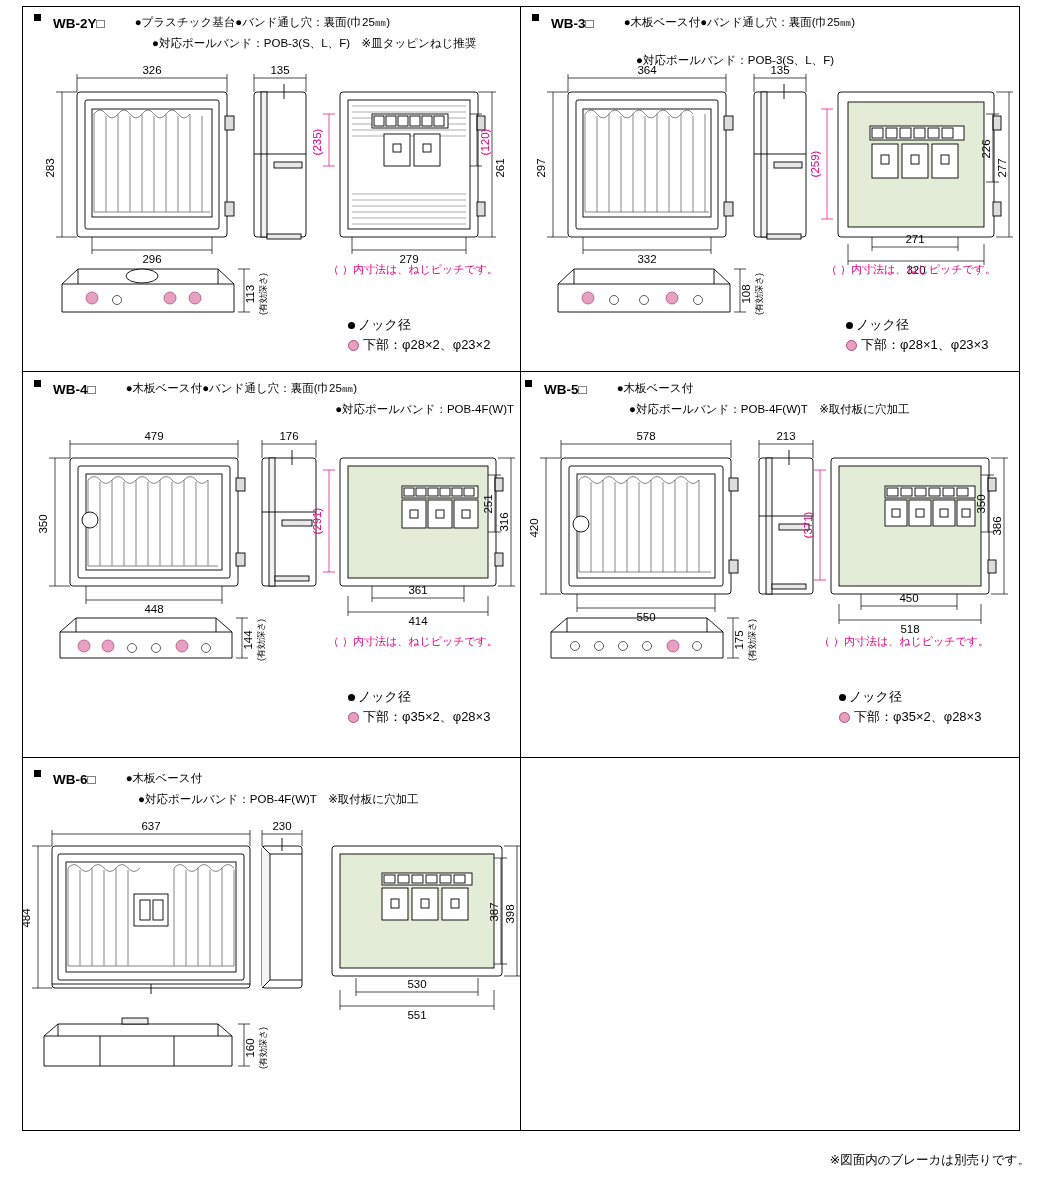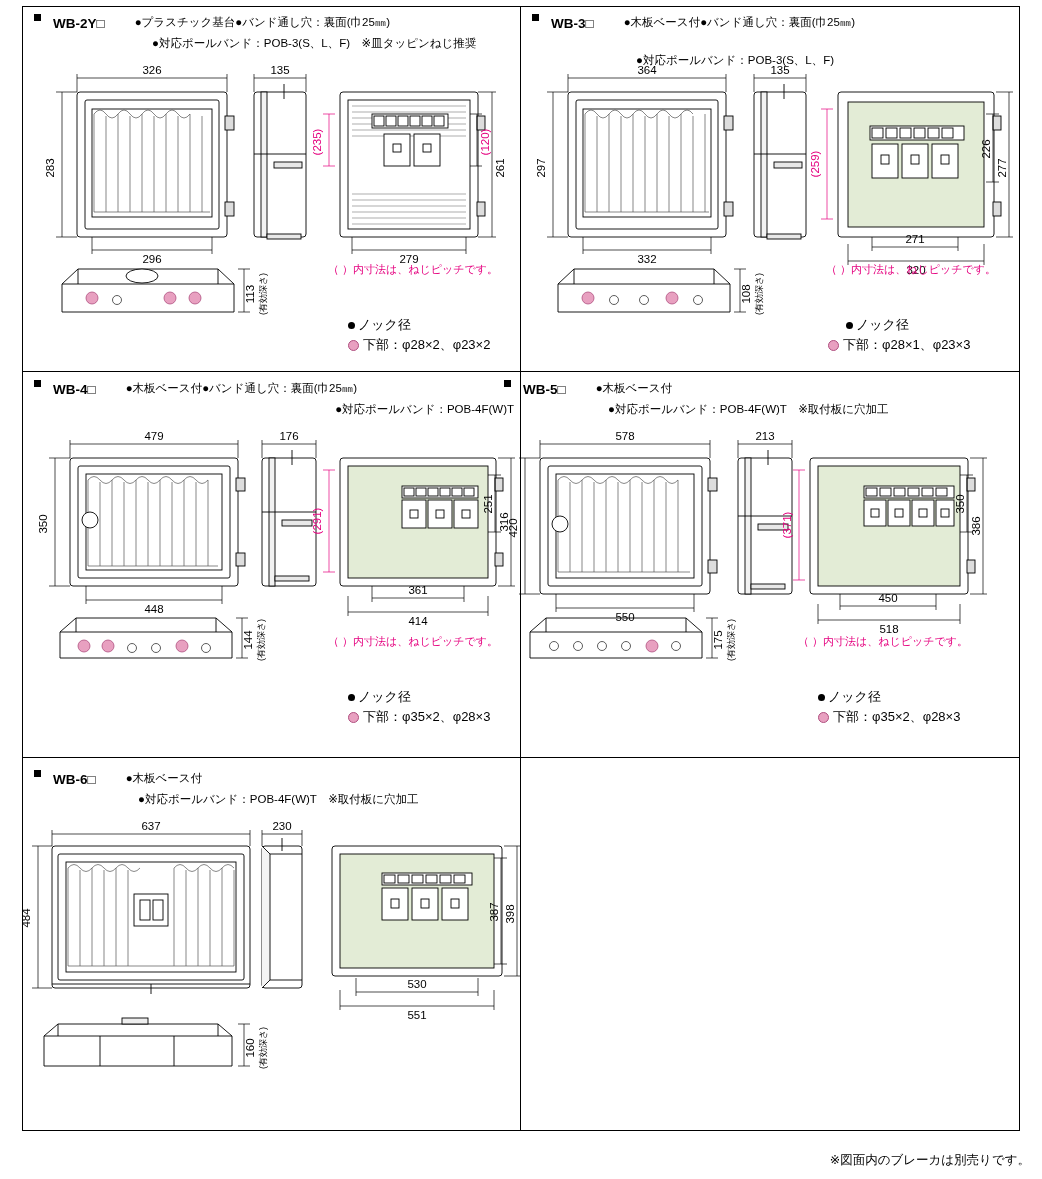--- a/index.html
+++ b/index.html
@@ -285,21 +285,21 @@
       <text class="lbl" x="470" y="95" text-anchor="middle" transform="rotate(-90 470 95)">226</text>
       <text class="lblp" x="299" y="110" text-anchor="middle" transform="rotate(-90 299 110)">(259)</text>
       <text class="lbl" x="230" y="240" text-anchor="middle" transform="rotate(-90 230 240)">108</text>
       <text class="lbl-v" x="242" y="240" text-anchor="middle" transform="rotate(-90 242 240)">(有効深さ)</text>
     </svg>
 
     <div class="note-pink" style="position:absolute;left:306px;top:256px;">（ ）内寸法は、ねじピッチです。</div>
     <div class="knock" style="position:absolute;left:326px;top:310px;">
       <span class="cir"></span><span>ノック径</span>
     </div>
-    <div class="knock" style="position:absolute;left:308px;top:330px;">
+    <div class="knock" style="position:absolute;left:326px;top:330px;">
       <span class="dot"></span><span>下部：φ28×1、φ23×3</span>
     </div>
   </div>
 
   <div class="cell" style="left:22px;top:372px;width:498px;height:385px;">
     <div class="hdr" style="position:absolute;left:12px;top:8px;width:480px;text-align:right;">
       <div class="hdrline">
         <span class="sq"></span>
         <span class="model">WB-4□</span>
         <span style="display:inline-block;width:14px;"></span>
@@ -417,21 +417,21 @@
 
     <div class="note-pink" style="position:absolute;left:306px;top:262px;">（ ）内寸法は、ねじピッチです。</div>
     <div class="knock" style="position:absolute;left:326px;top:316px;">
       <span class="cir"></span><span>ノック径</span>
     </div>
     <div class="knock" style="position:absolute;left:326px;top:336px;">
       <span class="dot"></span><span>下部：φ35×2、φ28×3</span>
     </div>
   </div>
 
-  <div class="cell" style="left:492px;top:372px;width:499px;height:385px;">
+  <div class="cell" style="left:513px;top:372px;width:499px;height:385px;">
     <div class="hdr" style="position:absolute;left:12px;top:8px;width:480px;">
       <div class="hdrline">
         <span class="sq"></span>
         <span class="model">WB-5□</span>
         <span style="display:inline-block;width:14px;"></span>
         <span class="bullet">●木板ベース付</span>
       </div>
       <div style="margin-left:104px;">
         <span class="bullet">●対応ポールバンド：POB-4F(W)T　※取付板に穴加工</span>
       </div>

